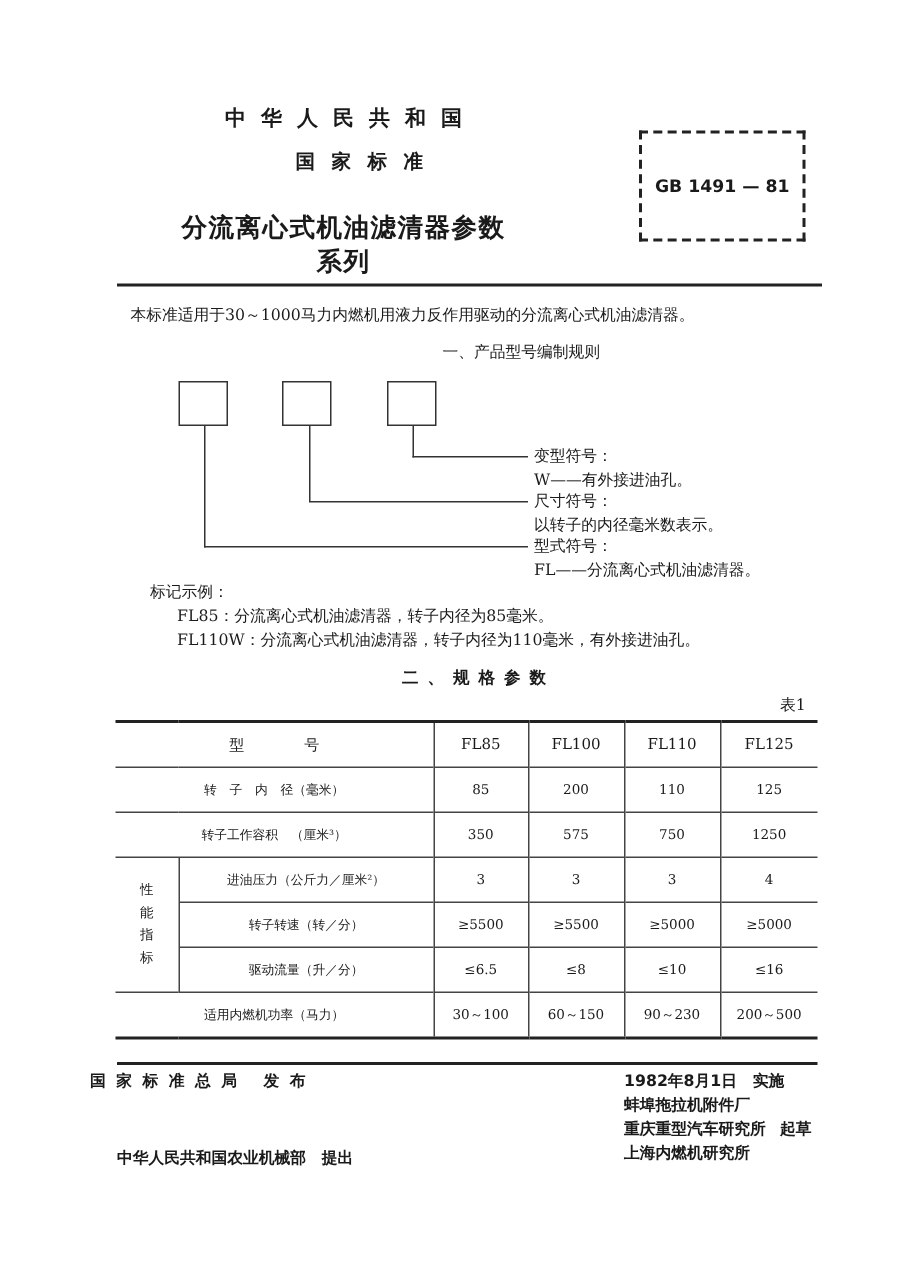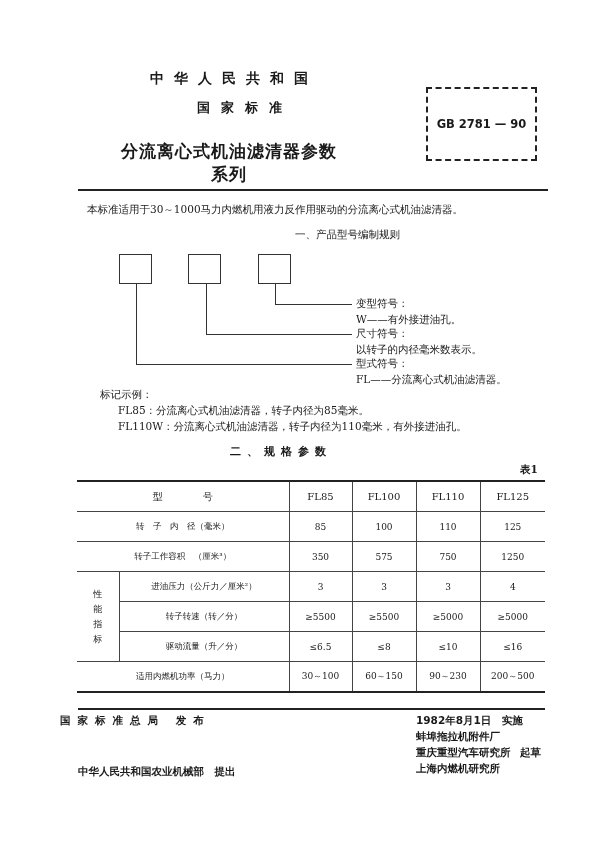--- a/index.html
+++ b/index.html
@@ -18,22 +18,22 @@
   .intro { left:87px; top:203px; width:460px; font-size:10.5px; }
   .sec1 { left:200px; top:228px; width:200px; text-align:right; font-size:10.5px; }
 
   .diag-box { width:33px; height:30px; border:1.3px solid #333; box-sizing:border-box; }
   .vline { width:1.3px; background:#333; }
   .hline { height:1.3px; background:#333; }
   .dtext { font-size:10.5px; white-space:nowrap; }
 
   .ex-label { left:100px; top:388px; font-size:10.5px; }
   .ex-line { font-size:10.5px; white-space:nowrap; }
-  .sec2 { left:230px; top:412px; width:140px; text-align:left; font-size:11px; font-weight:bold; letter-spacing:6px; }
-  .table-no { left:520px; top:437px; font-size:10.5px; font-weight:bold; }
+  .sec2 { left:230px; top:412px; width:140px; text-align:right; font-size:11px; font-weight:bold; letter-spacing:6px; }
+  .table-no { left:520px; top:437px; font-size:10.5px; font-weight:normal; }
 
   table.spec { position:absolute; left:77px; top:480px; width:468px; border-collapse:collapse; font-size:8.5px; }
   table.spec td { border-top:1px solid #444; border-left:1px solid #444; height:29px; text-align:center; padding:0; }
   table.spec tr td:first-child { border-left:none; }
   table.spec tr:first-child td { border-top:2px solid #222; }
   table.spec tr:last-child td { border-bottom:2px solid #222; }
   .cat-cell { width:41px; font-size:9px; line-height:15px; }
   .val { font-size:9px; }
   .hdr-model { font-size:10px; }
   .rule-foot { left:78px; top:708px; width:467px; height:2px; }
@@ -42,21 +42,21 @@
   .foot-issuer { left:60px; top:714px; letter-spacing:7px; }
   .foot-proposer { left:78px; top:765px; }
 </style>
 </head>
 <body>
 
 <div class="abs country sans">中华人民共和国</div>
 <div class="abs nat-std sans">国家标准</div>
 <div class="abs doc-title sans">分流离心式机油滤清器参数系列</div>
 <div class="abs gb-box sans">
-  <span>GB 2781 — 90</span>
+  <span>GB 1491 — 81</span>
 </div>
 <div class="abs rule rule-top"></div>
 
 <div class="abs intro">本标准适用于30～1000马力内燃机用液力反作用驱动的分流离心式机油滤清器。</div>
 <div class="abs sec1">一、产品型号编制规则</div>
 
 <div>
   <div class="abs diag-box" style="left:119px;top:254px;"></div>
   <div class="abs diag-box" style="left:188px;top:254px;"></div>
   <div class="abs diag-box" style="left:258px;top:254px;"></div>
@@ -96,21 +96,21 @@
       <tr>
     <td colspan="2" class="hdr-model">型　　　　号</td>
     <td class="hdr-model">FL85</td>
     <td class="hdr-model">FL100</td>
     <td class="hdr-model">FL110</td>
     <td class="hdr-model">FL125</td>
   </tr>
   <tr>
     <td colspan="2">转　子　内　径（毫米）</td>
     <td class="val">85</td>
-    <td class="val">100</td>
+    <td class="val">200</td>
     <td class="val">110</td>
     <td class="val">125</td>
   </tr>
   <tr>
     <td colspan="2">转子工作容积　（厘米³）</td>
     <td class="val">350</td>
     <td class="val">575</td>
     <td class="val">750</td>
     <td class="val">1250</td>
   </tr>

